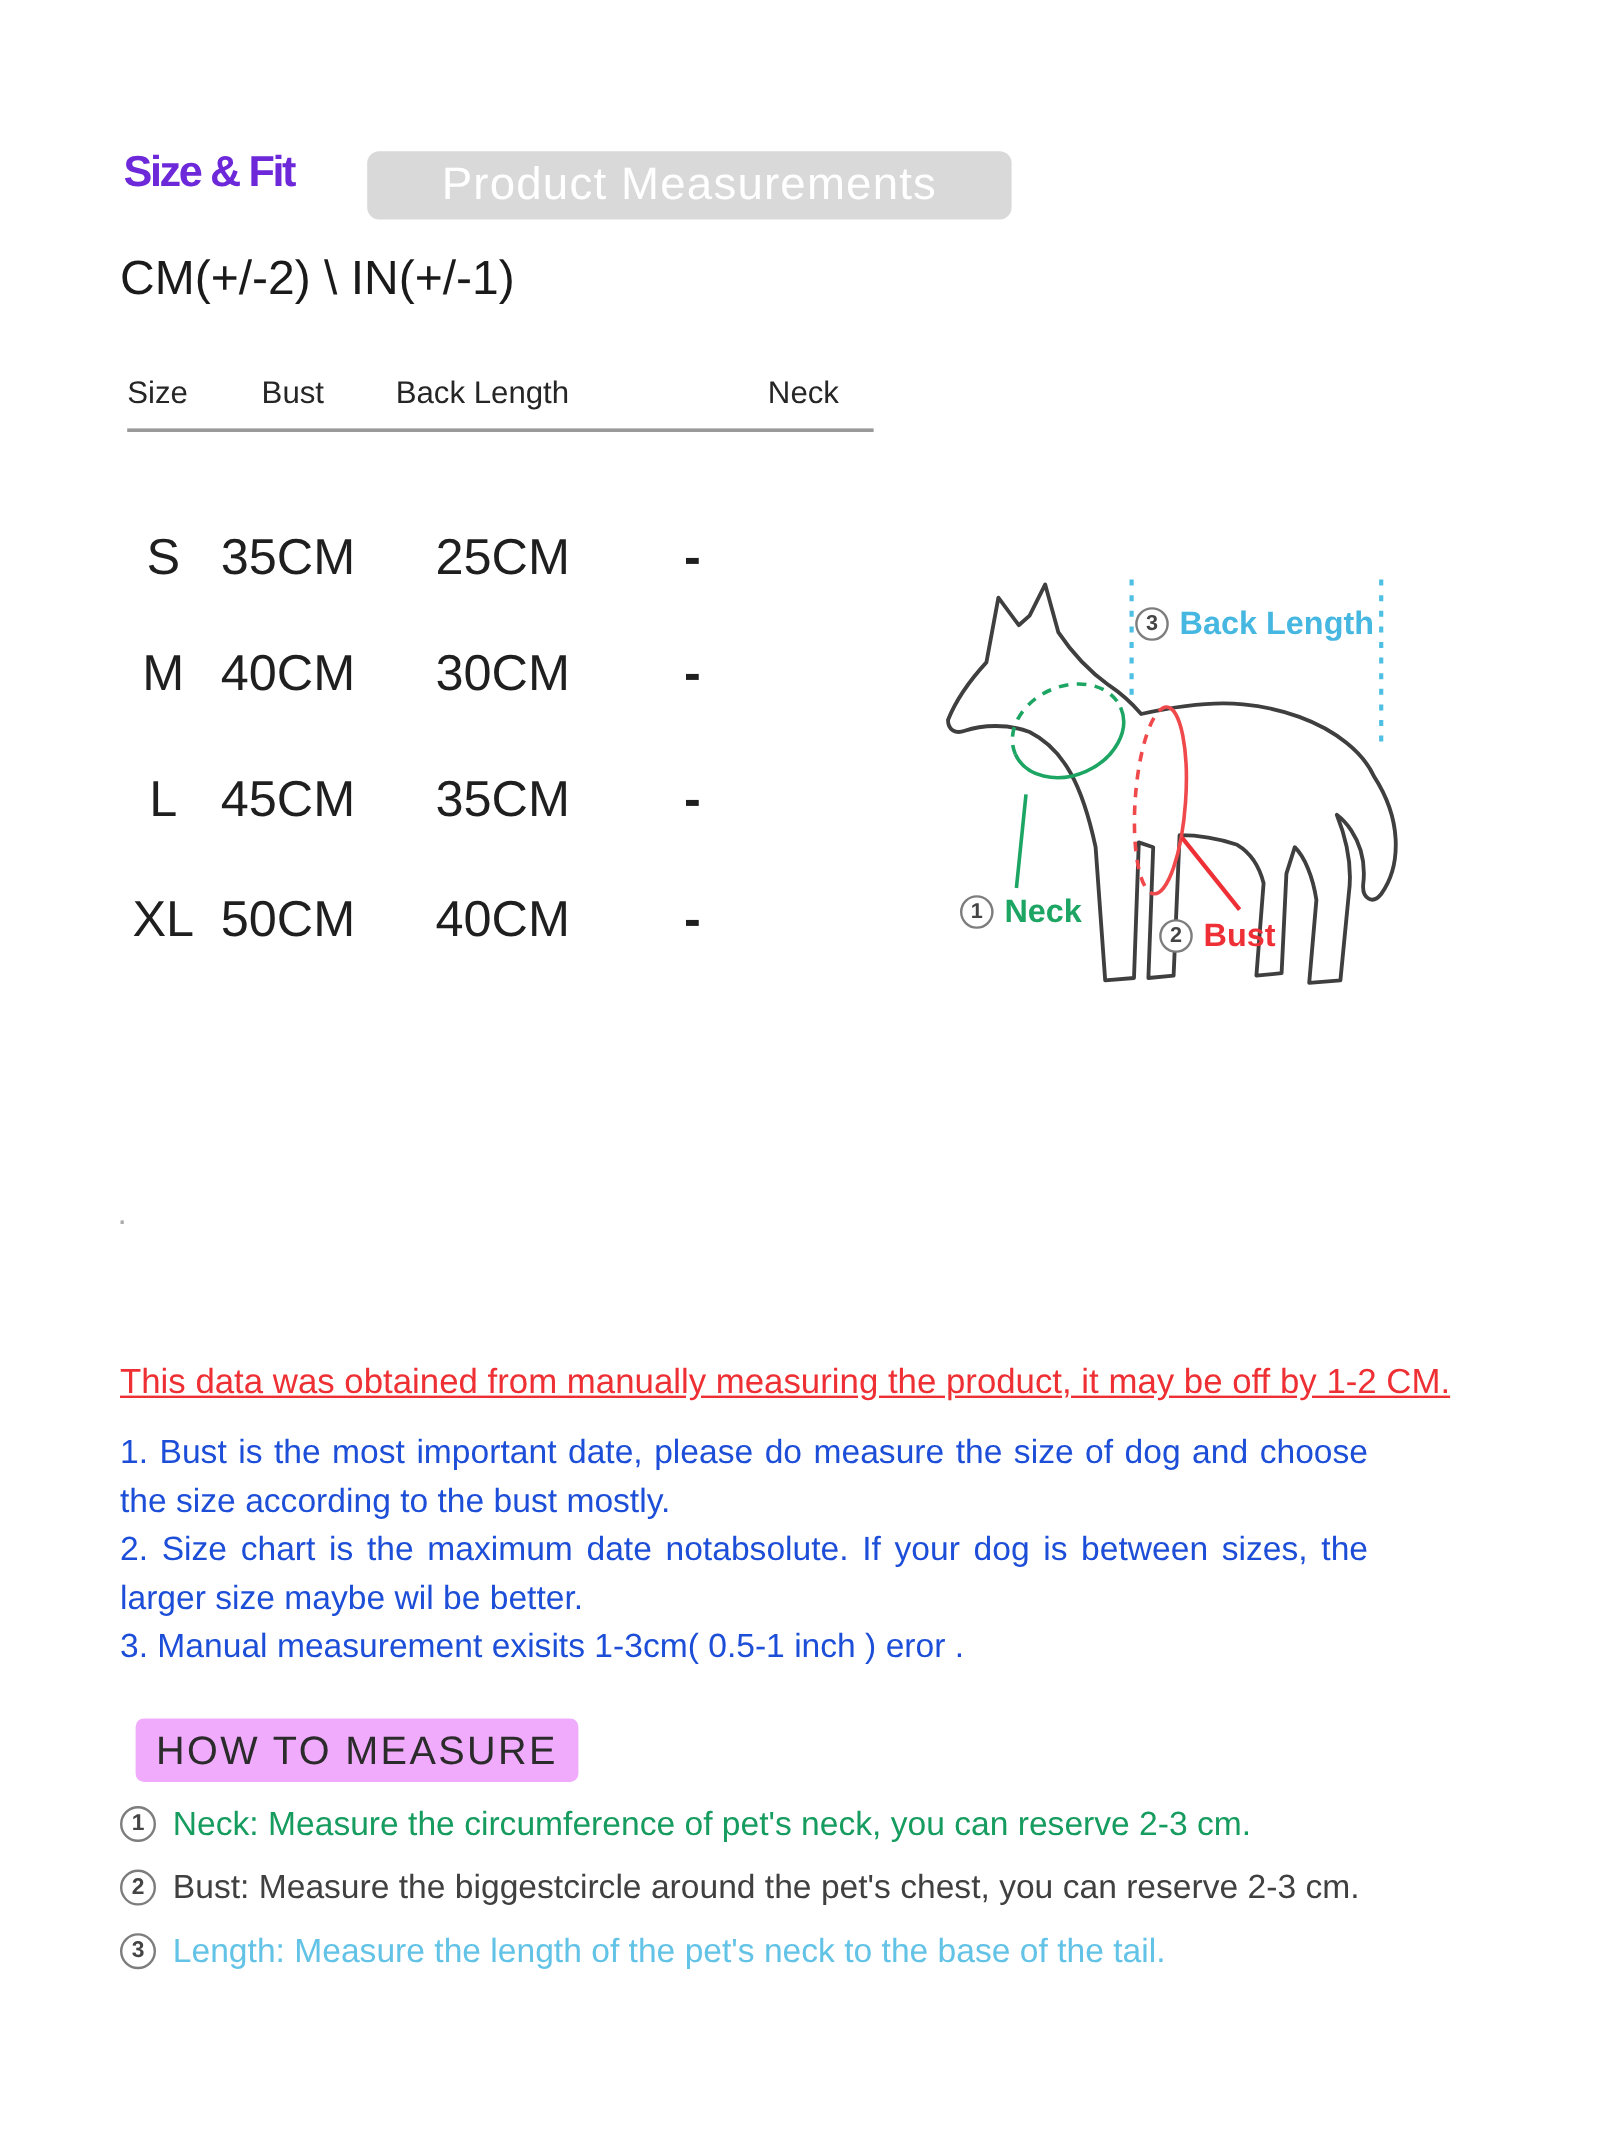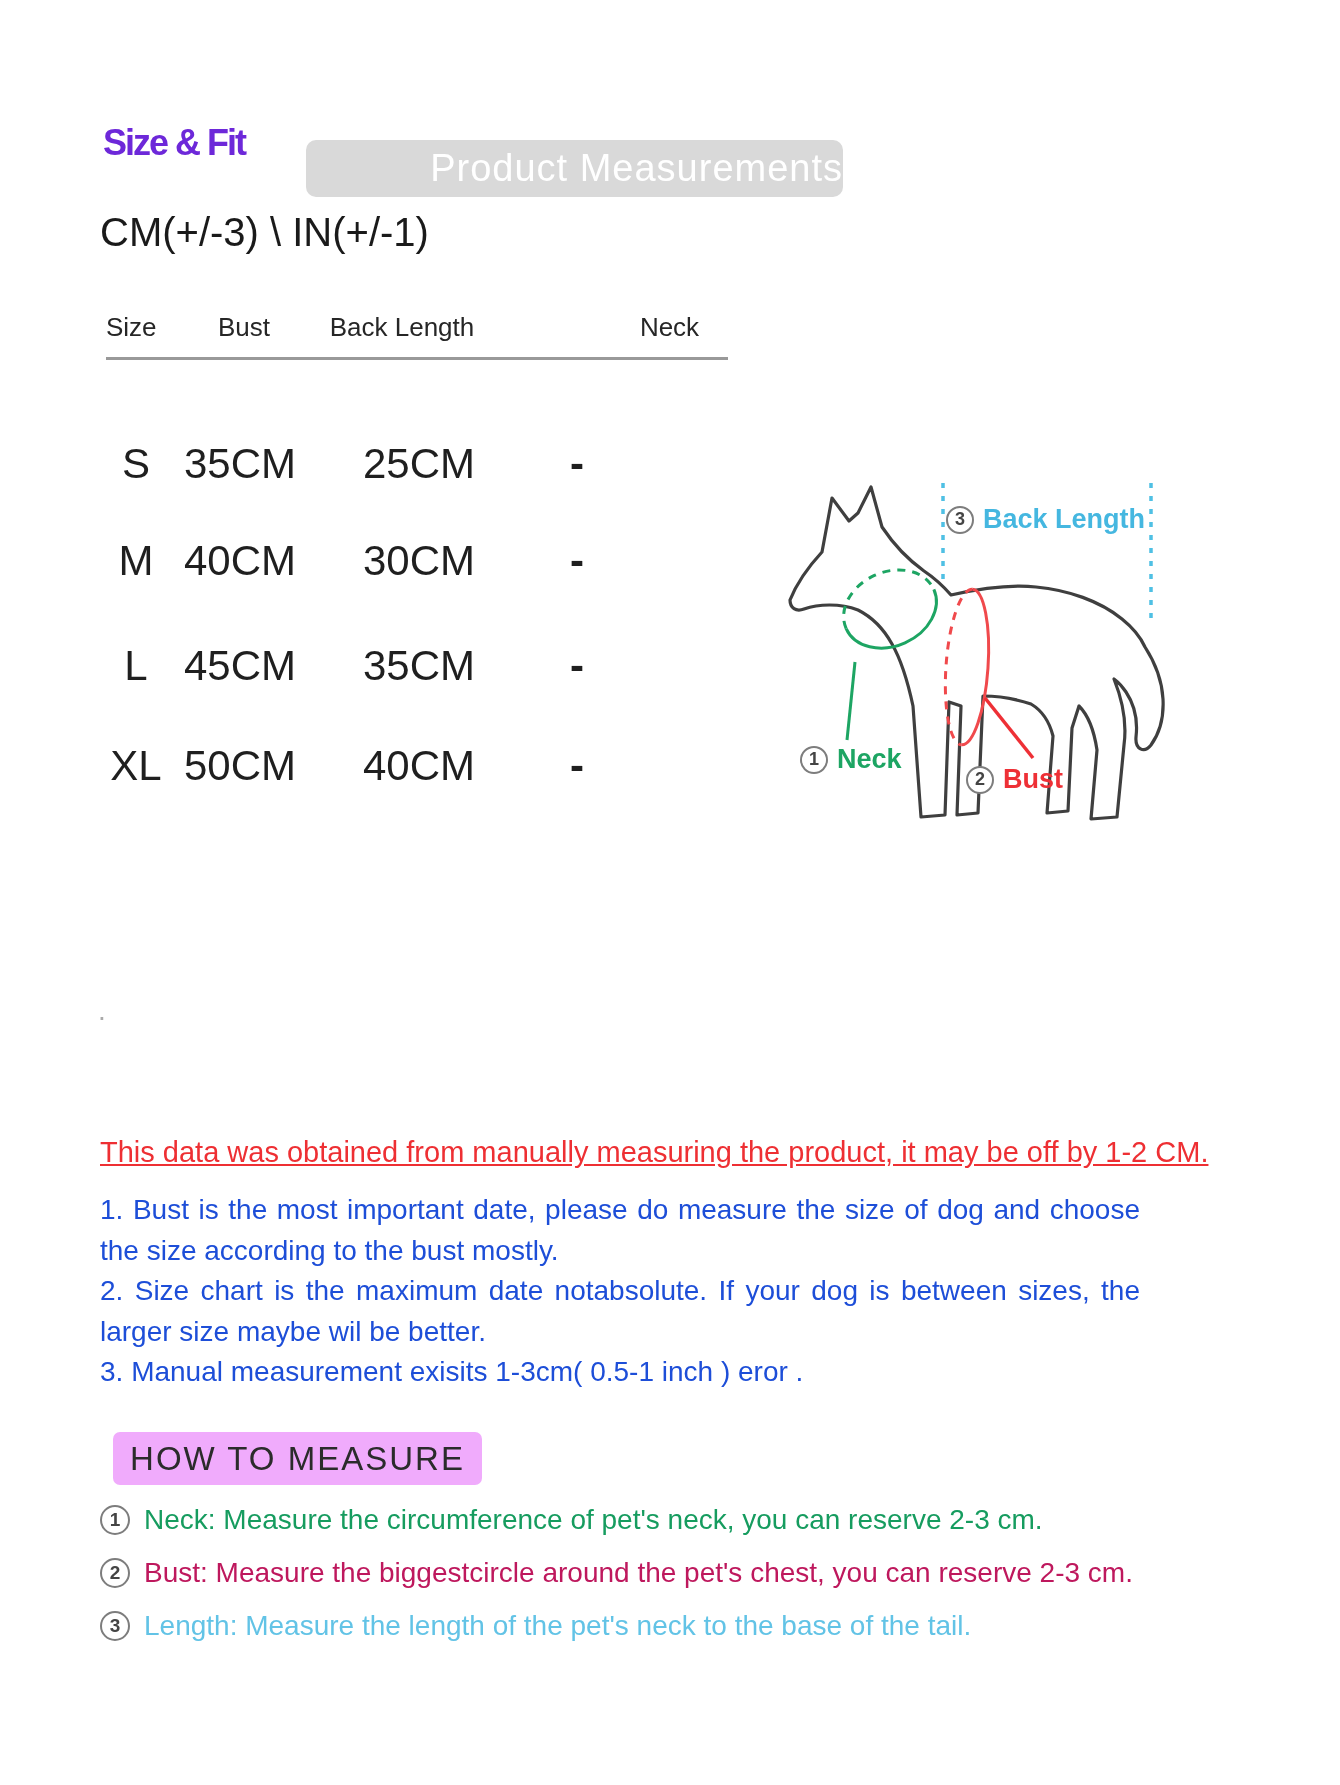--- a/index.html
+++ b/index.html
@@ -4,22 +4,22 @@
 <style>
   html,body{margin:0;padding:0;background:#fff;}
   .canvas{
     position:relative;width:1340px;height:1785px;background:#ffffff;
     font-family:"Liberation Sans", sans-serif;overflow:hidden;
   }
   .abs{position:absolute;}
   
   .page-title{left:103px;top:122px;font-size:36px;font-weight:700;color:#6d28d9;letter-spacing:-2px;}
   .badge{
-    left:306px;top:140px;width:537px;height:57px;background:#d9d9d9;border-radius:10px;
-    display:flex;align-items:center;justify-content:flex-end;
+    left:306px;top:126px;width:537px;height:57px;background:#d9d9d9;border-radius:10px;
+    display:flex;align-items:center;justify-content:center;
     color:#ffffff;font-size:38px;letter-spacing:1px;
   }
   .units{left:100px;top:210px;font-size:40px;color:#1a1a1a;}
   
   .th{font-size:26px;color:#262626;top:312px;}
   .th-size{left:106px;}
   .th-bust{left:189px;width:110px;text-align:center;}
   .th-back{left:299px;width:206px;text-align:center;}
   .th-neck{left:592px;width:155px;text-align:center;}
   .head-rule{left:106px;top:357px;width:622px;height:3px;background:#999;}
@@ -60,21 +60,21 @@
 </style>
 </head>
 <body>
 
 <div class="canvas">
 
   <div class="abs page-title">Size &amp; Fit</div>
   <div class="abs badge">
     <span>Product Measurements</span>
   </div>
-  <div class="abs units">CM(+/-3) \ IN(+/-1)</div>
+  <div class="abs units">CM(+/-2) \ IN(+/-1)</div>
 
   <div>
     <span class="abs th th-size">Size</span>
     <span class="abs th th-bust">Bust</span>
     <span class="abs th th-back">Back Length</span>
     <span class="abs th th-neck">Neck</span>
     <div class="abs head-rule"></div>
 
     <div>
       <span class="abs td td-size row-s">S</span>
@@ -155,20 +155,20 @@
   <div class="abs htm-badge">
     <span>HOW TO MEASURE</span>
   </div>
 
   <div class="abs step step-1">
     <span class="numcircle">1</span>
     <span style="color: rgb(22, 156, 95);">Neck: Measure the circumference of pet's neck, you can reserve 2-3 cm.</span>
   </div>
   <div class="abs step step-2">
     <span class="numcircle">2</span>
-    <span style="color: #be185d;">Bust:  Measure the biggestcircle around the pet's chest, you can reserve 2-3 cm.</span>
+    <span style="color: #404040;">Bust:  Measure the biggestcircle around the pet's chest, you can reserve 2-3 cm.</span>
   </div>
   <div class="abs step step-3">
     <span class="numcircle">3</span>
     <span style="color: rgb(98, 195, 230);">Length: Measure the length of the pet's neck to the base of the tail.</span>
   </div>
 
 </div>
 
 </body></html>

